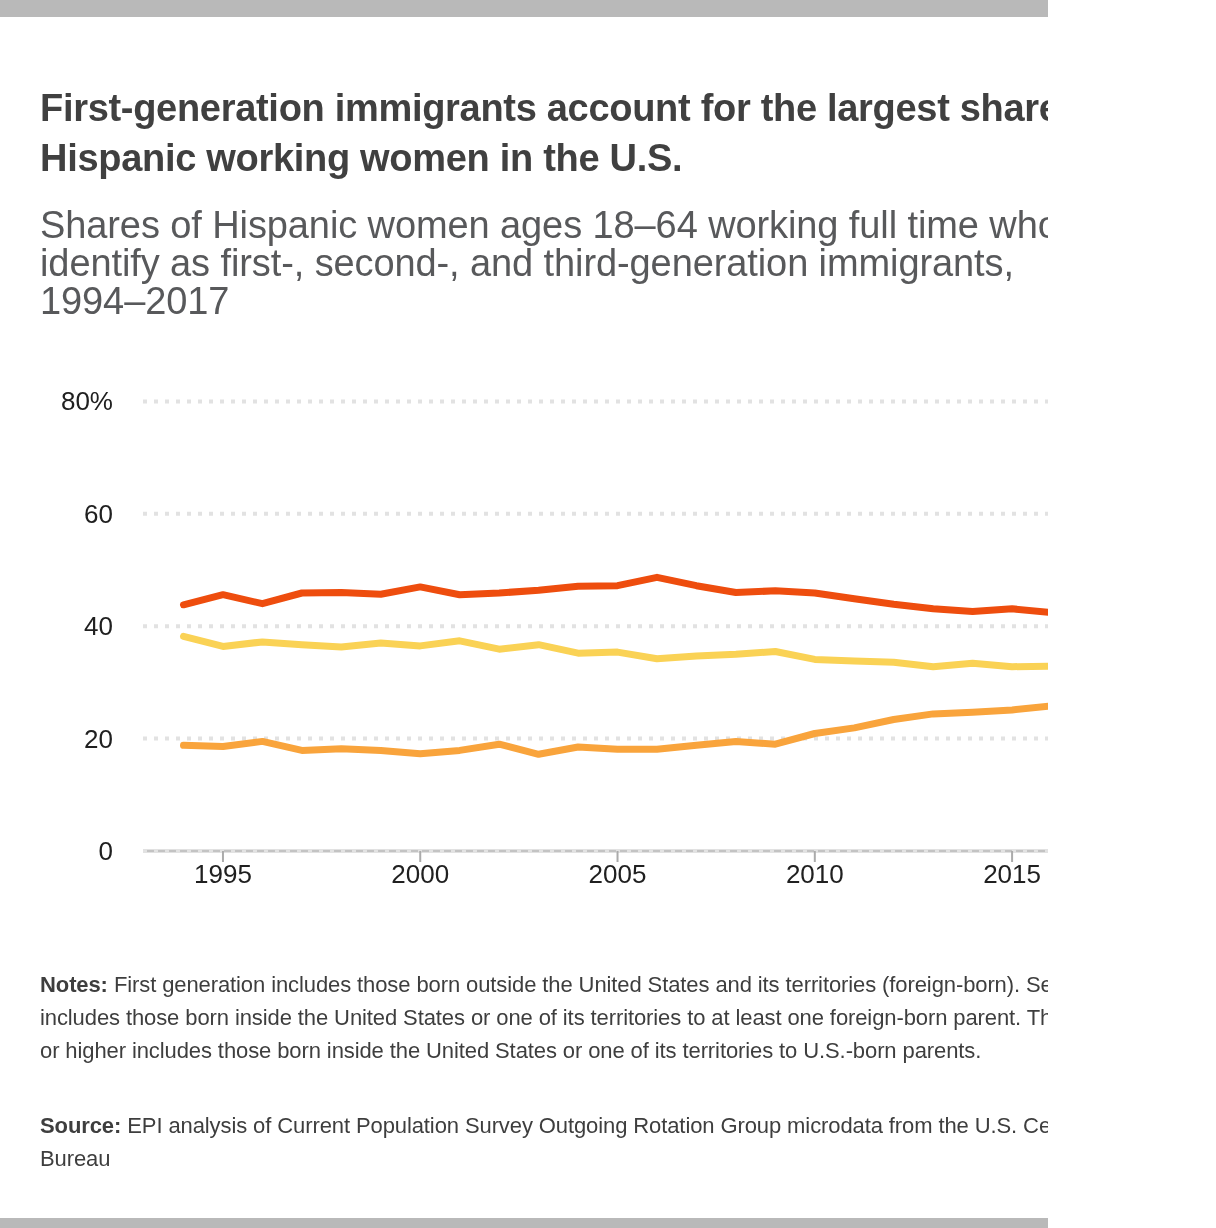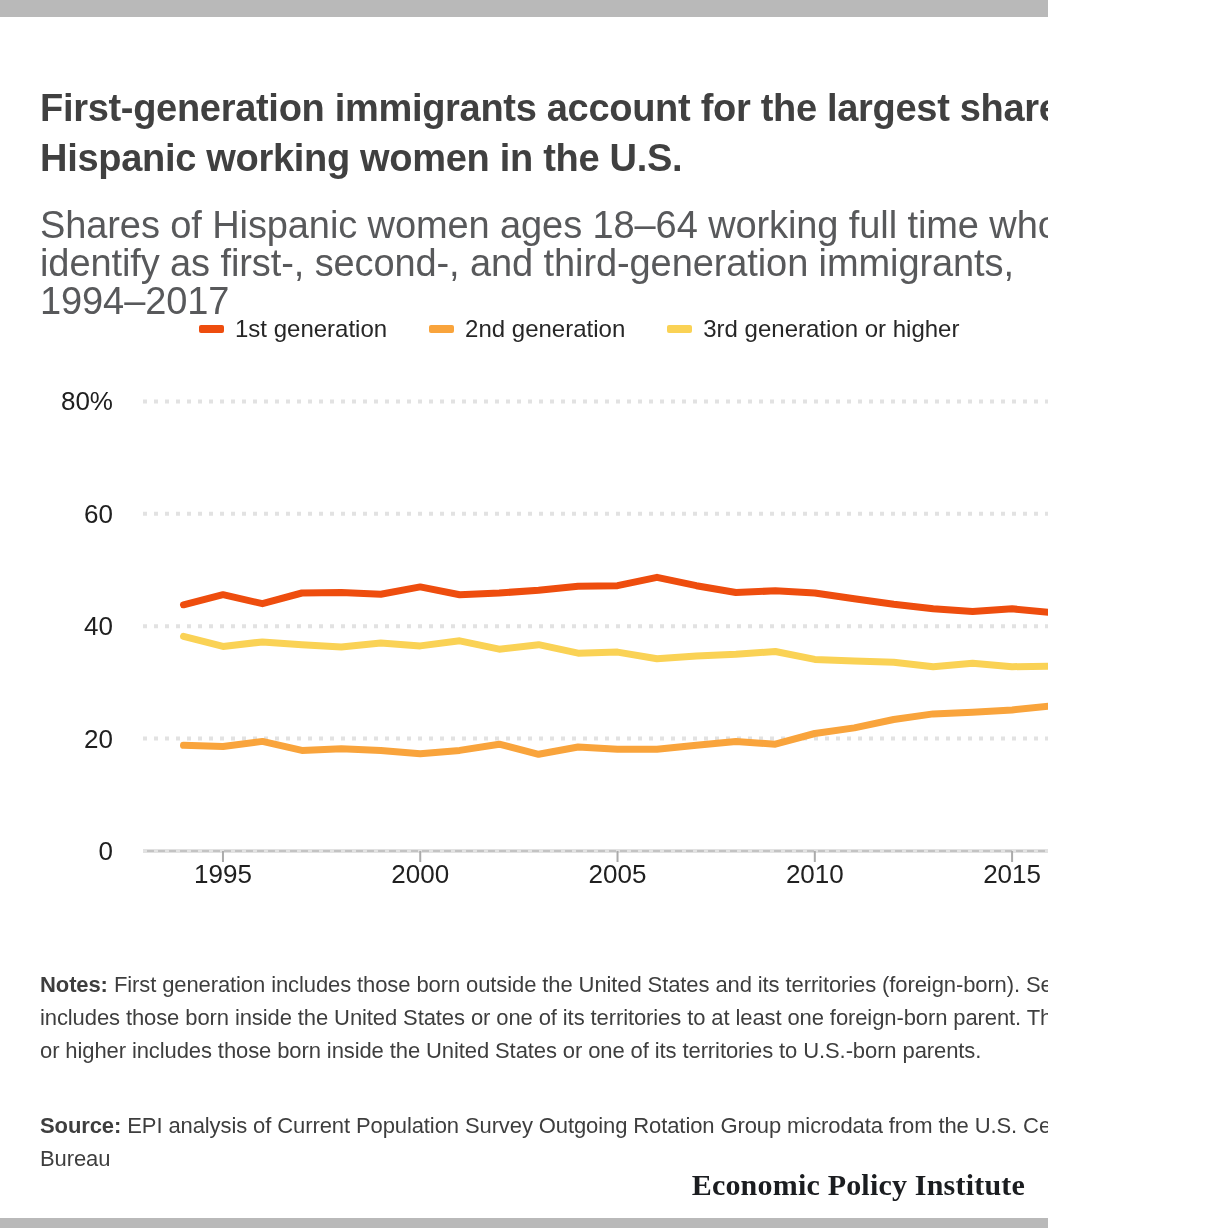--- a/index.html
+++ b/index.html
@@ -36,34 +36,20 @@
 </style>
 </head>
 <body>
 
 <div class="page">
   <div class="topbar"></div>
 
   <h1 class="title">First-generation immigrants account for the largest share of Hispanic working women in the U.S.</h1>
   <p class="subtitle">Shares of Hispanic women ages 18–64 working full time who identify as first-, second-, and third-generation immigrants, 1994–2017</p>
 
-  <div class="legend">
-    <div class="legend-item">
-      <span class="swatch" style="background: rgb(238, 77, 14);"></span>
-      <span class="legend-label">1st generation</span>
-    </div>
-    <div class="legend-item">
-      <span class="swatch" style="background: rgb(249, 164, 60);"></span>
-      <span class="legend-label">2nd generation</span>
-    </div>
-    <div class="legend-item">
-      <span class="swatch" style="background: rgb(250, 210, 85);"></span>
-      <span class="legend-label">3rd generation or higher</span>
-    </div>
-  </div>
 
   <div class="chart-wrap">
     <svg id="chart-svg" width="1216" height="530" viewBox="0 0 1216 530">
         <line x1="143" y1="481" x2="1136" y2="481" stroke="#c3c3c3" stroke-width="3"></line>
         <line x1="143" y1="481" x2="1136" y2="481" stroke="#e2e2e2" stroke-width="4" stroke-dasharray="4 7"></line>
         <text x="113" y="490" text-anchor="end" fill="#202020" style="font-family:'Liberation Sans',sans-serif;font-size:26px;">0</text>
         <line x1="143" y1="368.6" x2="1136" y2="368.6" stroke="#e2e2e2" stroke-width="4" stroke-dasharray="4 7"></line>
         <text x="113" y="377.6" text-anchor="end" fill="#202020" style="font-family:'Liberation Sans',sans-serif;font-size:26px;">20</text>
         <line x1="143" y1="256.2" x2="1136" y2="256.2" stroke="#e2e2e2" stroke-width="4" stroke-dasharray="4 7"></line>
         <text x="113" y="265.2" text-anchor="end" fill="#202020" style="font-family:'Liberation Sans',sans-serif;font-size:26px;">40</text>
@@ -84,16 +70,15 @@
         <polyline points="183.5,234.8 223.0,224.7 262.4,233.7 301.9,223.0 341.3,222.5 380.8,224.2 420.2,216.9 459.7,224.7 499.2,223.0 538.6,220.2 578.1,216.3 617.5,215.7 657.0,207.3 696.4,215.7 735.9,222.5 775.3,220.8 814.8,223.0 854.3,228.7 893.7,234.3 933.2,238.8 972.6,241.6 1012.1,238.8 1051.5,242.7 1091.0,245.0" fill="none" stroke="#ee4d0e" stroke-width="7" stroke-linejoin="round" stroke-linecap="round"></polyline>
         <polyline points="183.5,375.3 223.0,376.5 262.4,371.4 301.9,380.4 341.3,378.7 380.8,380.4 420.2,383.8 459.7,380.4 499.2,374.2 538.6,384.3 578.1,377.0 617.5,379.3 657.0,379.3 696.4,375.3 735.9,371.4 775.3,374.2 814.8,363.5 854.3,357.9 893.7,349.5 933.2,343.9 972.6,342.2 1012.1,339.9 1051.5,336.0 1091.0,342.7" fill="none" stroke="#f9a43c" stroke-width="7" stroke-linejoin="round" stroke-linecap="round"></polyline>
         <polyline points="183.5,266.3 223.0,276.4 262.4,271.9 301.9,274.7 341.3,277.0 380.8,273.1 420.2,275.9 459.7,270.8 499.2,279.2 538.6,274.7 578.1,283.2 617.5,282.1 657.0,288.8 696.4,286.0 735.9,284.3 775.3,281.5 814.8,289.4 854.3,291.0 893.7,292.2 933.2,296.7 972.6,293.3 1012.1,296.7 1051.5,296.1 1091.0,291.0" fill="none" stroke="#fad255" stroke-width="7" stroke-linejoin="round" stroke-linecap="round"></polyline>
       </svg>
   </div>
 
   <p class="notes"><b>Notes:</b> <span>First generation includes those born outside the United States and its territories (foreign-born). Second generation includes those born inside the United States or one of its territories to at least one foreign-born parent. Third generation or higher includes those born inside the United States or one of its territories to U.S.-born parents.</span></p>
 
   <p class="source"><b>Source:</b> <span>EPI analysis of Current Population Survey Outgoing Rotation Group microdata from the U.S. Census Bureau</span></p>
 
-  <div class="footer-brand">Economic Policy Institute</div>
 
   <div class="bottombar"></div>
 </div>
 
 </body></html>

